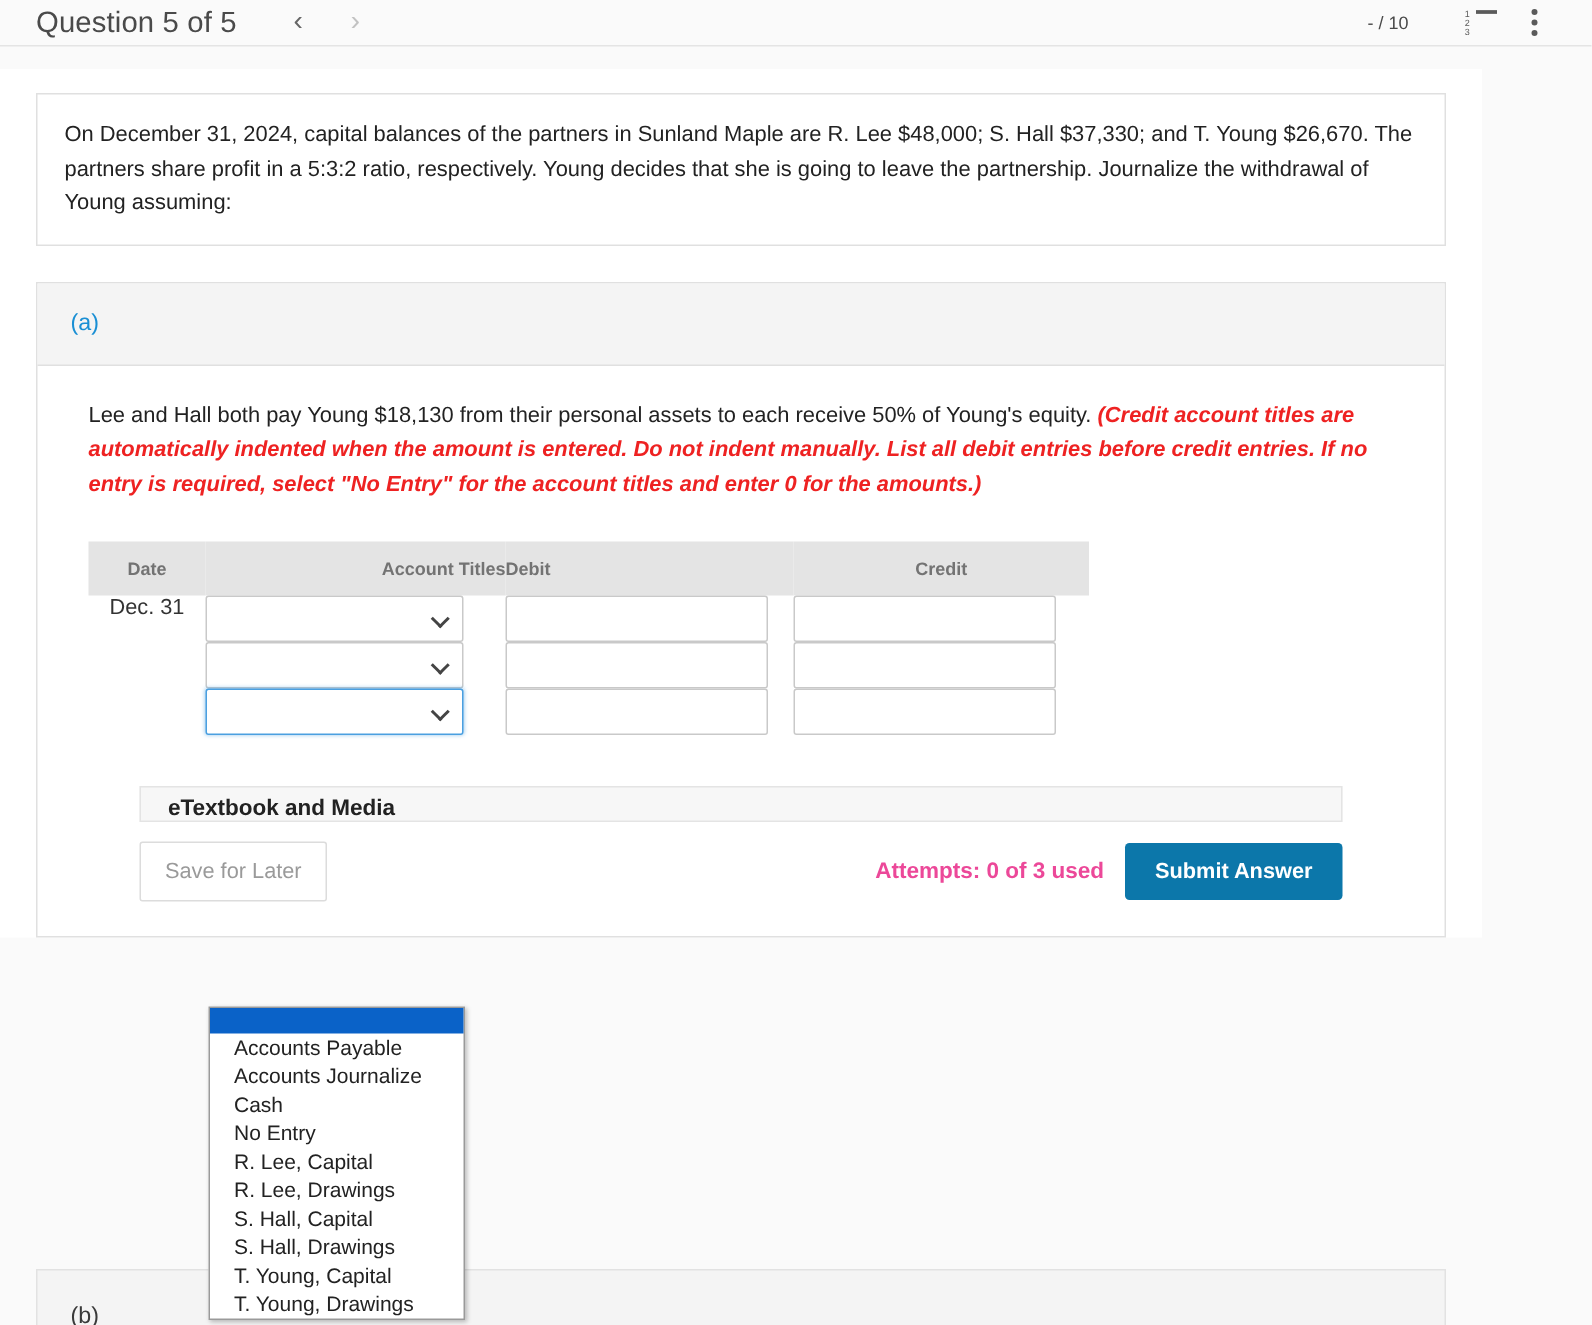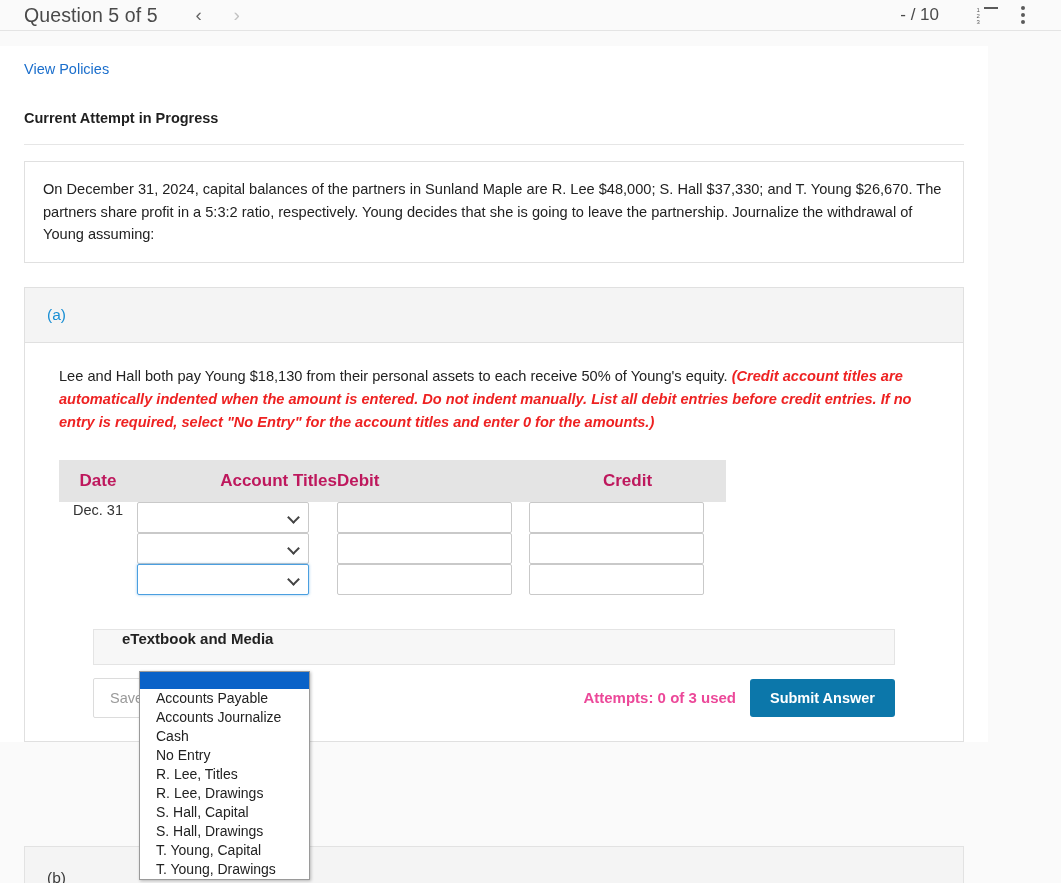--- a/index.html
+++ b/index.html
@@ -33,21 +33,21 @@
     background: none; border: none; padding: 0;
     font-family: "Liberation Sans", sans-serif;
   }
   .arrow.prev { color: #666; }
   .arrow.next { color: #c2c2c2; }
   .topbar-right {
     margin-left: auto; display: flex; align-items: center;
     margin-right: 20px; gap: 0;
   }
   .score {
-    font-size: 17px; color: #4a4a4a; margin-right: 30px;
+    font-size: 12px; color: #4a4a4a; margin-right: 30px;
     white-space: nowrap;
   }
   .icon-btn {
     width: 36px; height: 36px;
     display: flex; align-items: center; justify-content: center;
     background: none; border: none; padding: 0;
   }
   
   .numlist { position: relative; width: 21px; height: 16px; }
   .numlist .ln {
@@ -118,23 +118,23 @@
 
   .instr { font-size: 14.6px; line-height: 23px; color: #222; }
   .instr .red {
     color: #ee2222; font-style: italic; font-weight: bold;
   }
 
   
   .jtable { margin-top: 26px; width: 667px; border-collapse: collapse; }
   .jtable thead th {
     background: #e4e4e4;
-    font-size: 17px;
+    font-size: 12px;
     font-weight: bold;
-    color: #be185d;
+    color: #737373;
     padding: 11px 0;
   }
   .jtable thead th.c-date  { width: 78px; text-align: center; }
   .jtable thead th.c-acct  { width: 200px; text-align: right; padding-left: 14px; }
   .jtable thead th.c-debit { width: 192px; text-align: left; }
   .jtable thead th.c-credit{ width: 197px; text-align: center; }
   .jtable td { padding: 0; vertical-align: top; }
   .date-cell {
     font-size: 14.5px; color: #333; text-align: center;
     padding-top: 20px; width: 78px;
@@ -190,25 +190,25 @@
     line-height: 17px;
     white-space: nowrap;
     font-family: "Liberation Sans", sans-serif;
   }
   .dd-opt.blank { height: 17px; }
   .dd-opt.selected { background: #0a62c8; color: #fff; }
 
   
   .etextbook-bar {
     margin: 34px 34px 0 34px;
-    height: 36px;
+    height: 24px;
     background: #f7f7f7;
     border: 1px solid #e4e4e4;
-    display: flex; align-items: flex-start;
-    padding-left: 28px;
+    display: flex; align-items: flex-end;
+    padding-left: 18px;
   }
   .etextbook-label { font-size: 15px; font-weight: bold; color: #222; }
 
   .footer-row {
     margin: 12px 34px 0 34px;
     height: 42px;
     display: flex; align-items: center;
   }
   .save-later {
     height: 40px; padding: 0 16px;
@@ -272,25 +272,20 @@
           <i></i>
         </span>
     </button>
   </div>
 </div>
 
 <div class="page">
 
   <div class="white-panel">
 
-    <div class="panel-top">
-      <a class="view-policies" href="#">View Policies</a>
-      <div class="attempt-label">Current Attempt in Progress</div>
-      <div class="hrule"></div>
-    </div>
 
     <div class="problem-box">On December 31, 2024, capital balances of the partners in Sunland Maple are R. Lee $48,000; S. Hall $37,330; and T. Young $26,670. The partners share profit in a 5:3:2 ratio, respectively. Young decides that she is going to leave the partnership. Journalize the withdrawal of Young assuming:</div>
 
     <div class="part-card">
       <div class="part-head blue">(a)</div>
       <div class="part-body">
 
         <div class="instr">
           <span>Lee and Hall both pay Young $18,130 from their personal assets to each receive 50% of Young's equity. </span><span class="red">(Credit account titles are automatically indented when the amount is entered. Do not indent manually. List all debit entries before credit entries. If no entry is required, select "No Entry" for the account titles and enter 0 for the amounts.)</span>
         </div>
@@ -377,21 +372,21 @@
 
     </div>
   </div>
 
   <div class="dropdown-pop" id="dropdown-pop">
       <div class="dd-opt blank selected"></div>
       <div class="dd-opt">Accounts Payable</div>
       <div class="dd-opt">Accounts Journalize</div>
       <div class="dd-opt">Cash</div>
       <div class="dd-opt">No Entry</div>
-      <div class="dd-opt">R. Lee, Titles</div>
+      <div class="dd-opt">R. Lee, Capital</div>
       <div class="dd-opt">R. Lee, Drawings</div>
       <div class="dd-opt">S. Hall, Capital</div>
       <div class="dd-opt">S. Hall, Drawings</div>
       <div class="dd-opt">T. Young, Capital</div>
       <div class="dd-opt">T. Young, Drawings</div>
     </div>
 
 </div>
 
 </body></html>

